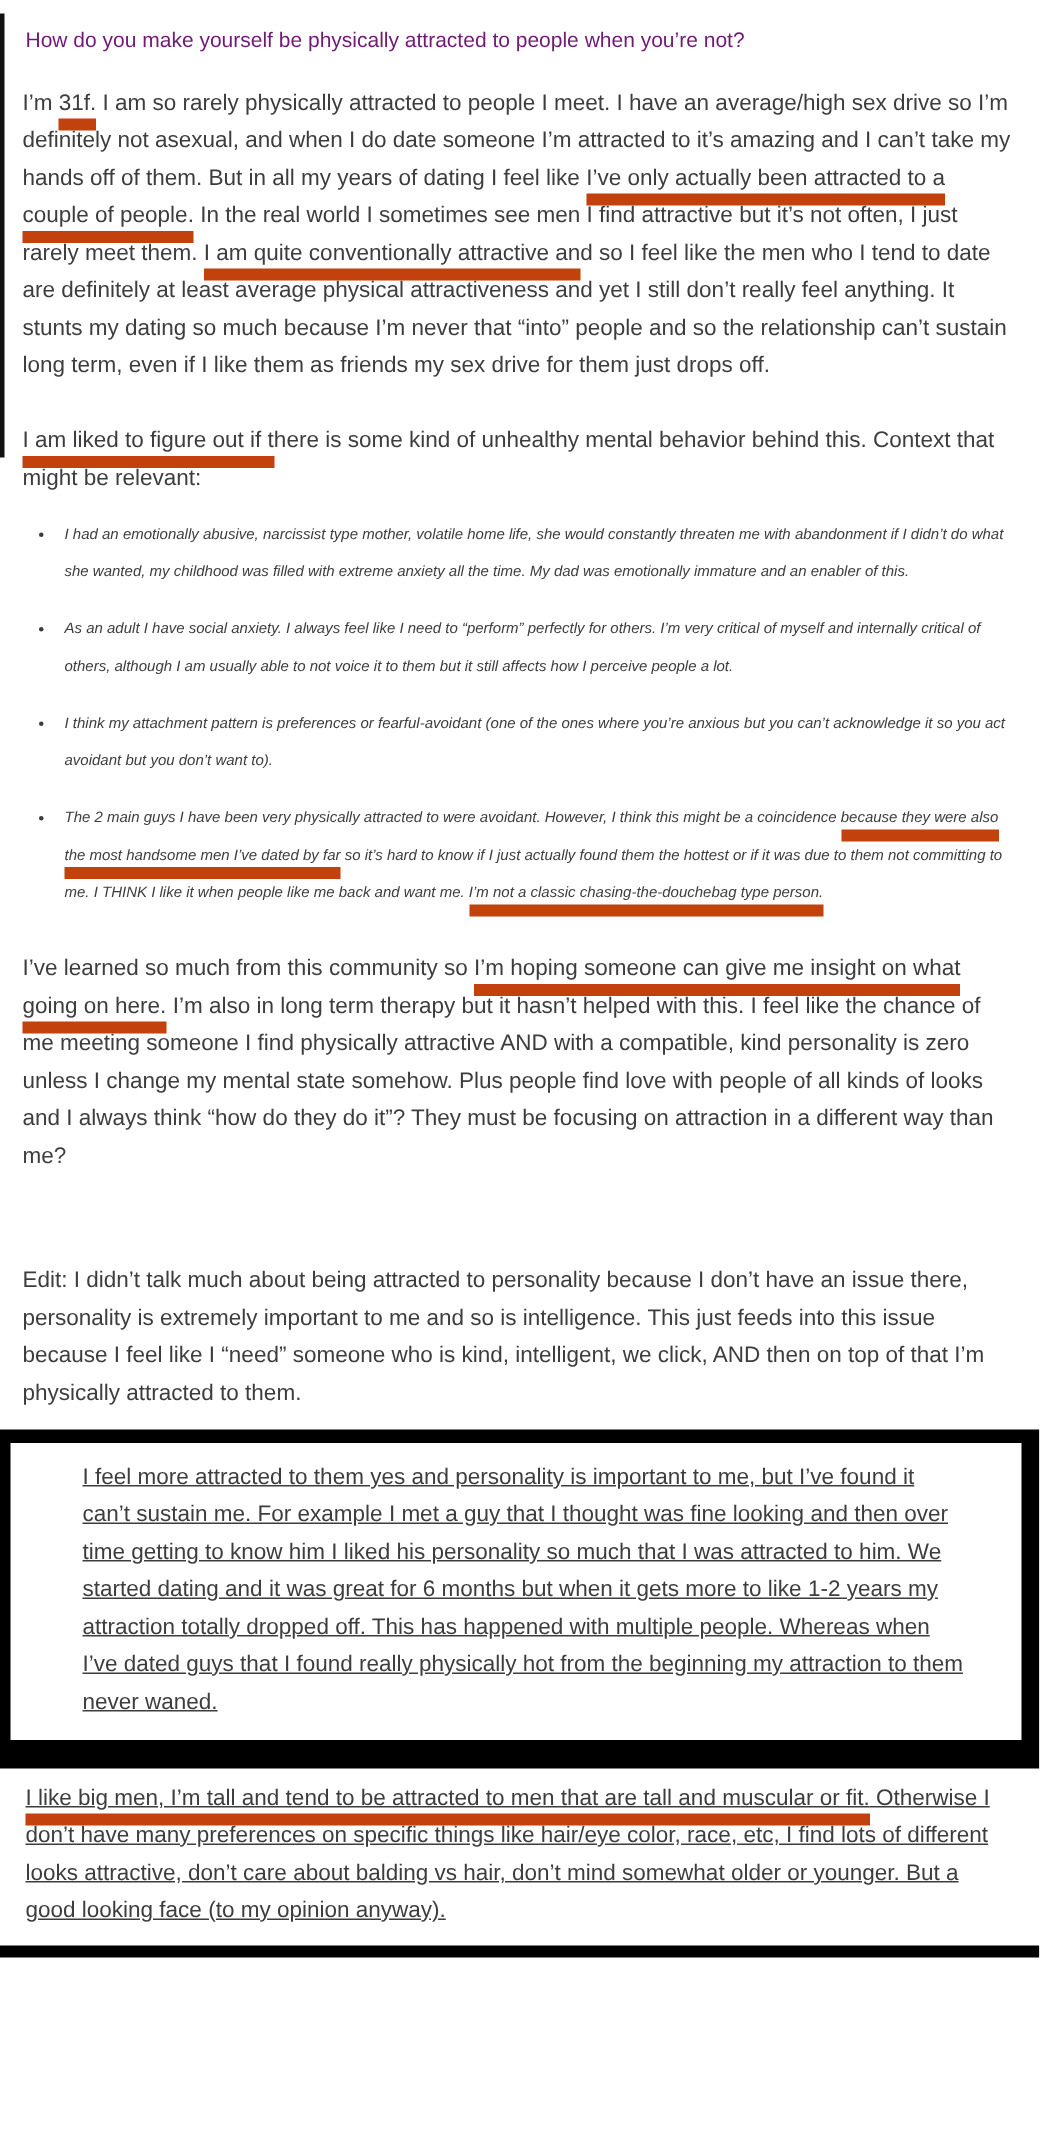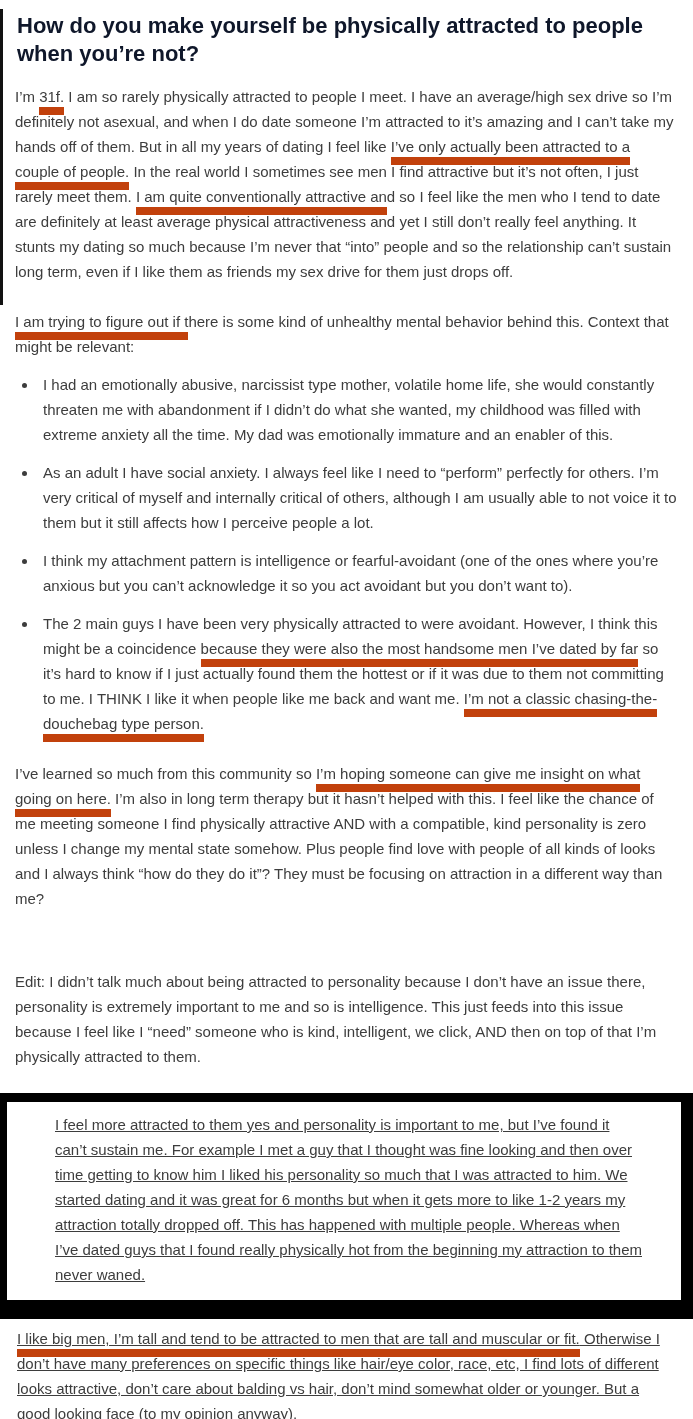--- a/index.html
+++ b/index.html
@@ -1,58 +1,58 @@
 <!DOCTYPE html>
 <html><head>
 <meta charset="utf-8">
 <style>
   html,body { margin:0; padding:0; background:#ffffff; }
   body { width:693px; font-family:"Liberation Sans", sans-serif; color:#3d3d3d; }
   .page { position:relative; width:693px; min-height:1419px; background:#fff; overflow:hidden; }
   .edge-line { position:absolute; left:0; top:9px; width:3px; height:296px; background:#121212; }
   .content { padding:12px 15px 0 15px; }
-  h1.post-title { font-size:22px; line-height:28px; font-weight:700; color:#0f172a; margin:0 2px 16px 2px; }
+  h1.post-title { font-size:14px; line-height:28px; font-weight:400; color:#701a75; margin:0 2px 16px 2px; }
   .body-p { font-size:15px; line-height:25px; margin:0 0 25px 0; }
   .body-p.tight { margin-bottom:13px; }
   ul.bullet-list { margin:0 0 25px 0; padding:0 0 0 23px; list-style:disc; }
-  ul.bullet-list li { font-size:15px; line-height:25px; margin:0 0 13px 0; padding-left:5px; }
+  ul.bullet-list li { font-size:10px; line-height:25px; margin:0 0 13px 0; padding-left:5px;font-style:italic; }
   .big-gap { height:58px; }
   .rl { border-bottom:8px solid #c2410c; padding-bottom:2px;
         -webkit-box-decoration-break:clone; box-decoration-break:clone; }
   .quotes { position:relative; }
   .quote { background:#fff; font-size:15px; line-height:25px; border:0 solid #000;
            border-style:solid; position:relative;text-decoration:underline; }
   .q1 { border-width:9px 12px 10px 7px; padding:10px 38px 13px 48px; }
   .q2 { border-width:9px 0 8px 0;   padding:7px 28px 11px 17px; }
 </style>
 </head>
 <body>
 
 <div class="page">
   <div class="edge-line"></div>
 
   <div class="content">
     <h1 class="post-title">How do you make yourself be physically attracted to people when you’re not?</h1>
 
     <p class="body-p"><span>I’m </span><span class="rl">31f.</span><span> I am so rarely physically attracted to people I meet. I have an average/high sex drive so I’m definitely not asexual, and when I do date someone I’m attracted to it’s amazing and I can’t take my hands off of them. But in all my years of dating I feel like </span><span class="rl">I’ve only actually been attracted to a couple of people.</span><span> In the real world I sometimes see men I find attractive but it’s not often, I just rarely meet them. </span><span class="rl">I am quite conventionally attractive an</span><span>d so I feel like the men who I tend to date are definitely at least average physical attractiveness and yet I still don’t really feel anything. It stunts my dating so much because I’m never that “into” people and so the relationship can’t sustain long term, even if I like them as friends my sex drive for them just drops off.</span></p>
 
-    <p class="body-p tight"><span class="rl">I am trying to figure out if t</span><span>here is some kind of unhealthy mental behavior behind this. Context that might be relevant:</span></p>
+    <p class="body-p tight"><span class="rl">I am liked to figure out if t</span><span>here is some kind of unhealthy mental behavior behind this. Context that might be relevant:</span></p>
 
     <ul class="bullet-list">
       <li><span>I had an emotionally abusive, narcissist type mother, volatile home life, she would constantly threaten me with abandonment if I didn’t do what she wanted, my childhood was filled with extreme anxiety all the time. My dad was emotionally immature and an enabler of this.</span></li>
       <li><span>As an adult I have social anxiety. I always feel like I need to “perform” perfectly for others. I’m very critical of myself and internally critical of others, although I am usually able to not voice it to them but it still affects how I perceive people a lot.</span></li>
-      <li><span>I think my attachment pattern is intelligence or fearful-avoidant (one of the ones where you’re anxious but you can’t acknowledge it so you act avoidant but you don’t want to).</span></li>
+      <li><span>I think my attachment pattern is preferences or fearful-avoidant (one of the ones where you’re anxious but you can’t acknowledge it so you act avoidant but you don’t want to).</span></li>
       <li><span>The 2 main guys I have been very physically attracted to were avoidant. However, I think this might be a coincidence </span><span class="rl">because they were also the most handsome men I’ve dated by far</span><span> so it’s hard to know if I just actually found them the hottest or if it was due to them not committing to me. I THINK I like it when people like me back and want me. </span><span class="rl">I’m not a classic chasing-the-douchebag type person.</span></li>
     </ul>
 
     <p class="body-p" style="margin-bottom:0"><span>I’ve learned so much from this community so </span><span class="rl">I’m hoping someone can give me insight on what going on here.</span><span> I’m also in long term therapy but it hasn’t helped with this. I feel like the chance of me meeting someone I find physically attractive AND with a compatible, kind personality is zero unless I change my mental state somehow. Plus people find love with people of all kinds of looks and I always think “how do they do it”? They must be focusing on attraction in a different way than me?</span></p>
 
     <div class="big-gap"></div>
 
-    <p class="body-p" style="margin-bottom:24px"><span>Edit: I didn’t talk much about being attracted to personality because I don’t have an issue there, personality is extremely important to me and so is intelligence. This just feeds into this issue because I feel like I “need” someone who is kind, intelligent, we click, AND then on top of that I’m physically attracted to them.</span></p>
+    <p class="body-p" style="margin-bottom:12px"><span>Edit: I didn’t talk much about being attracted to personality because I don’t have an issue there, personality is extremely important to me and so is intelligence. This just feeds into this issue because I feel like I “need” someone who is kind, intelligent, we click, AND then on top of that I’m physically attracted to them.</span></p>
   </div>
 
   <div class="quotes">
     <div class="quote q1"><span>I feel more attracted to them yes and personality is important to me, but I’ve found it can’t sustain me. For example I met a guy that I thought was fine looking and then over time getting to know him I liked his personality so much that I was attracted to him. We started dating and it was great for 6 months but when it gets more to like 1-2 years my attraction totally dropped off. This has happened with multiple people. Whereas when I’ve dated guys that I found really physically hot from the beginning my attraction to them never waned.</span></div>
     <div class="quote q2"><span class="rl">I like big men, I’m tall and tend to be attracted to men that are tall and muscular or fit.</span><span> Otherwise I don’t have many preferences on specific things like hair/eye color, race, etc, I find lots of different looks attractive, don’t care about balding vs hair, don’t mind somewhat older or younger. But a good looking face (to my opinion anyway).</span></div>
 
   </div>
 </div>
 
 </body></html>

